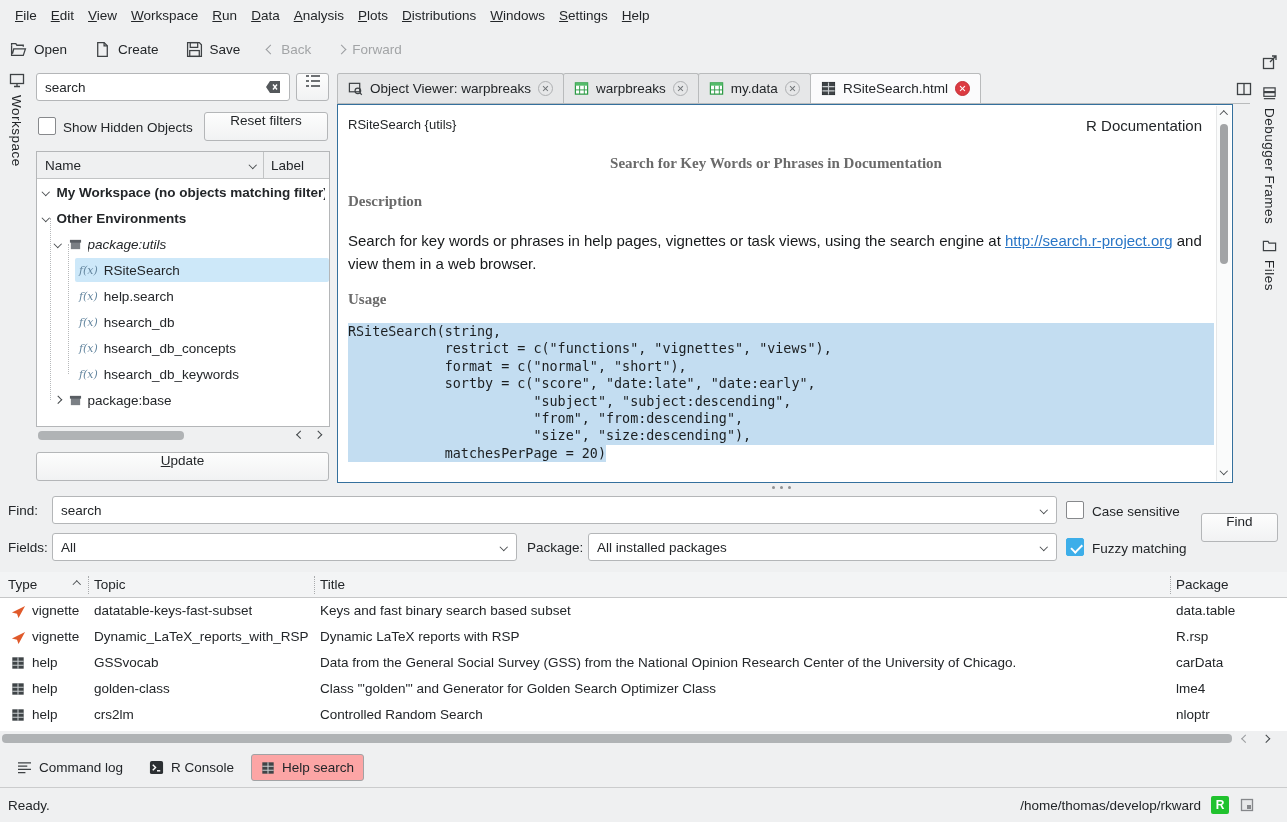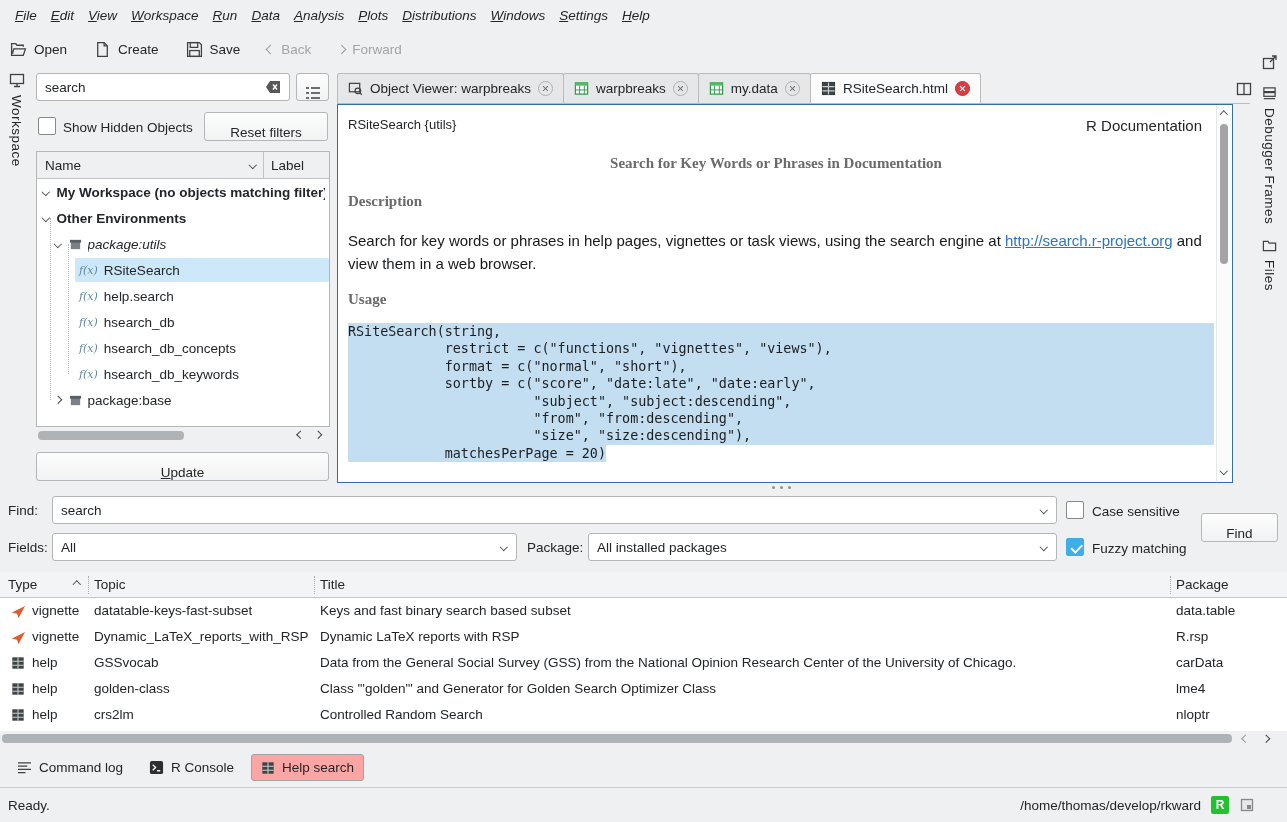--- a/index.html
+++ b/index.html
@@ -6,28 +6,28 @@
   html,body { width:1287px; height:822px; }
   body { font-family:"Liberation Sans",sans-serif; font-size:13.5px; color:#232629;
          background:#eff0f1; position:relative; overflow:hidden; }
   .abs { position:absolute; }
   .flex { display:flex; align-items:center; }
   .bold { font-weight:bold; }
   .vtext { writing-mode:vertical-rl; letter-spacing:0.5px; }
   .mn::first-letter { text-decoration:underline; }
 
   
-  #menubar { left:0; top:0; width:1287px; height:30px; display:flex; align-items:center; padding-left:8px;font-style:italic; }
+  #menubar { left:0; top:0; width:1287px; height:30px; display:flex; align-items:center; padding-left:8px; }
   .menu-item { display:inline-block; padding:4px 7px; cursor:default; }
   #toolbar { left:0; top:30px; width:1287px; height:38px; display:flex; align-items:center; padding-left:10px; gap:27px; }
   .tool-btn { display:flex; align-items:center; gap:7px; }
   .tool-btn.disabled { color:#a2a4a6; }
 
   
-  .btn { display:flex; align-items:flex-end; justify-content:center;
+  .btn { display:flex; align-items:flex-start; justify-content:center;
          background:linear-gradient(#fdfdfd,#f1f2f3); border:1px solid #b4b6b8; border-radius:3px; }
   .combo { position:absolute; height:28px; background:#fff; border:1px solid #b4b6b8; border-radius:3px;
            display:flex; align-items:center; padding:0 26px 0 8px; white-space:nowrap; }
   .combo .cd { position:absolute; right:10px; top:10px; }
   .chev { display:inline-block; width:7px; height:7px;
           border-right:1.6px solid #45494c; border-bottom:1.6px solid #45494c; }
   .chev.down { transform:rotate(45deg); }
   .chev.right { transform:rotate(-45deg); }
   .chev.up { transform:rotate(-135deg); }
   .chev.left { transform:rotate(135deg); }

